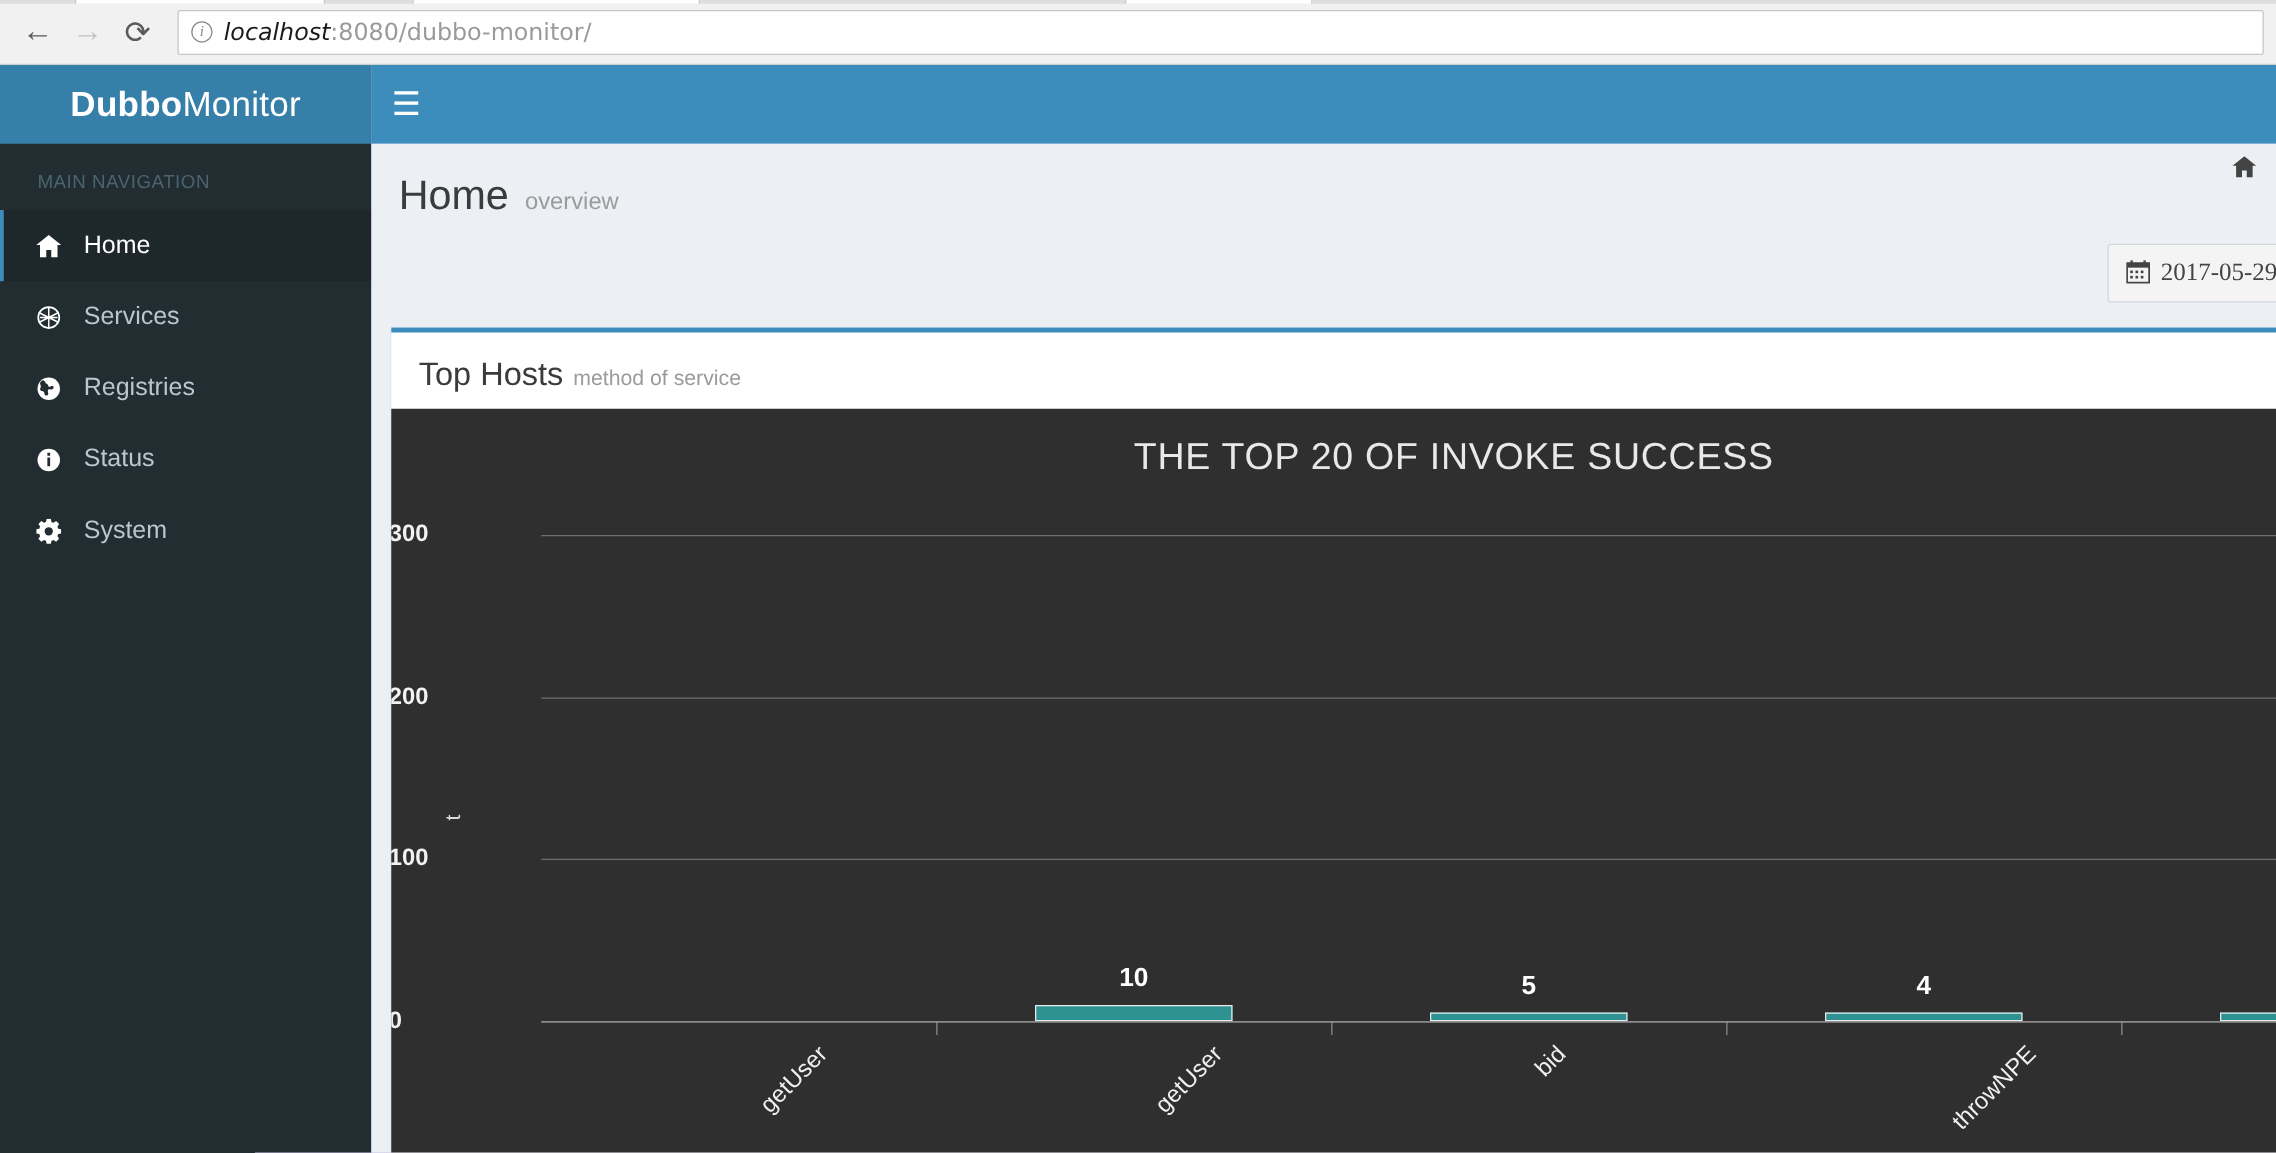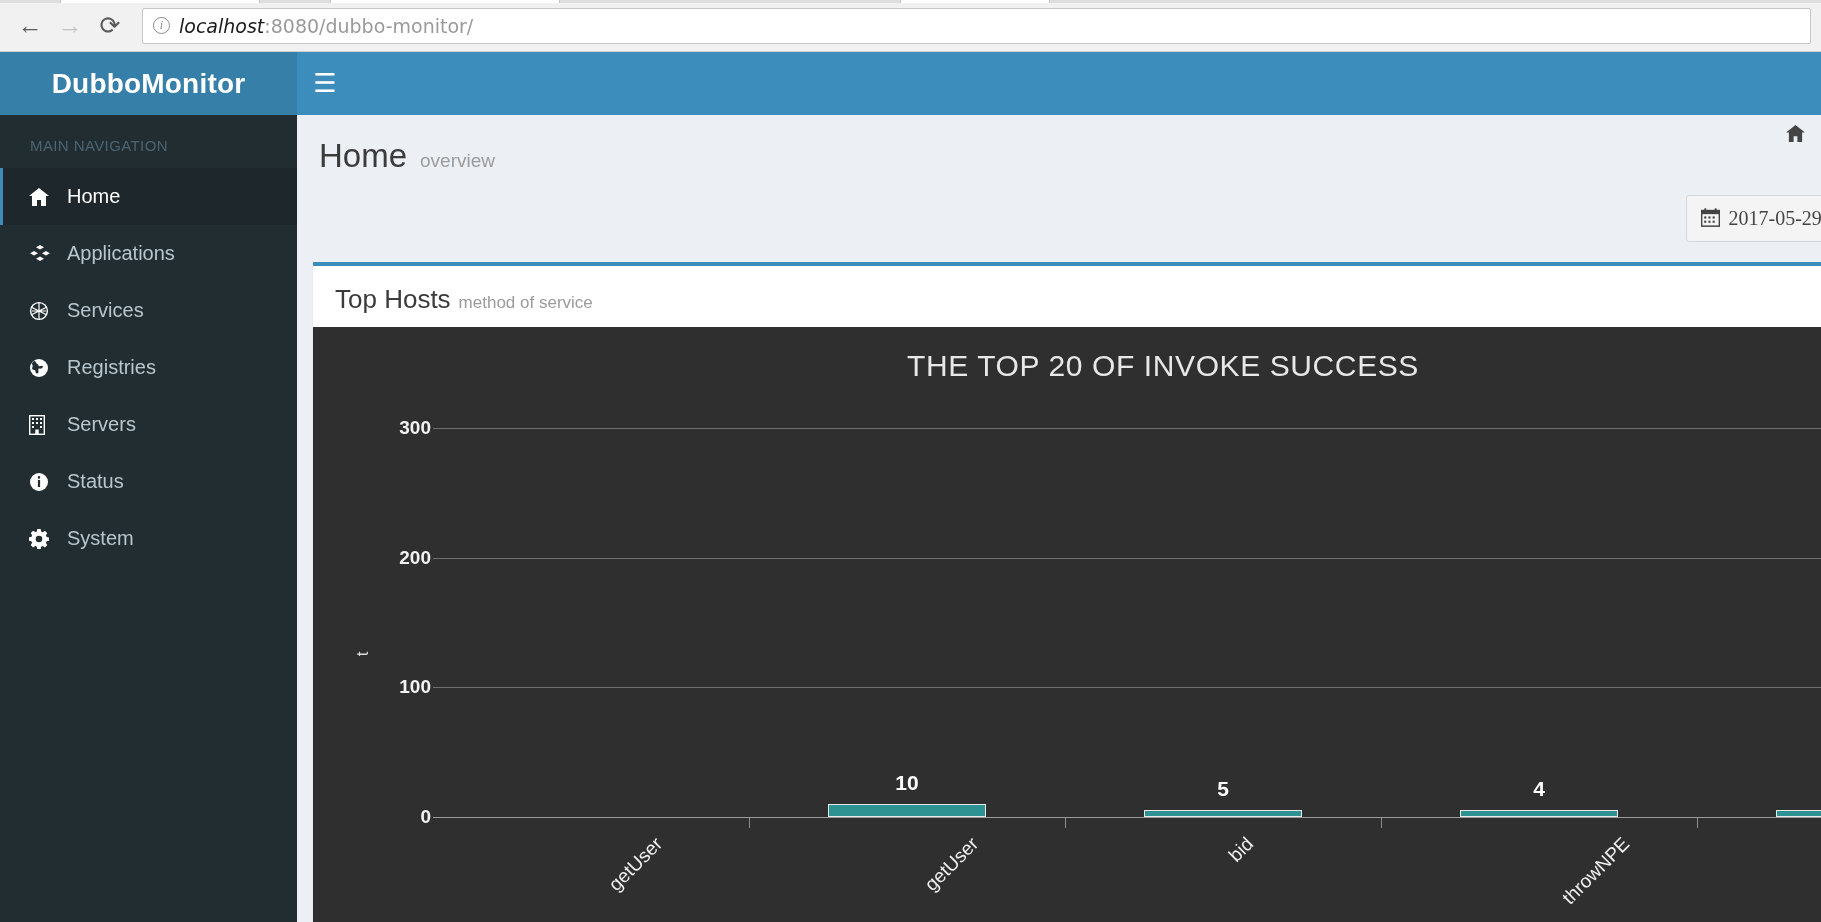--- a/index.html
+++ b/index.html
@@ -96,21 +96,21 @@
     background: #367fa9;
     color: #ffffff;
     display: flex;
     align-items: center;
     justify-content: center;
     font-size: 28px;
     letter-spacing: .2px;
     flex: 0 0 63px;
   }
   #logo .bold { font-weight: bold; }
-  #logo .light { font-weight: 700; }
+  #logo .light { font-weight: 400; }
   #nav-header {
     color: #4b646f;
     font-size: 15px;
     padding: 22px 30px 14px 30px;
     letter-spacing: .4px;
   }
   .nav-item {
     display: flex;
     align-items: center;
     height: 57px;
@@ -266,21 +266,21 @@
     background: #6f6f6f;
   }
   .ytick {
     position: absolute;
     right: calc(100% - 26px);
     transform: translateY(-50%);
     color: #f2f2f2;
     font-size: 19px;
     font-weight: bold;
     white-space: nowrap;
-    text-align: right;
+    text-align: left;
     width: 120px;
   }
   #yaxis-label {
     position: absolute;
     left: -44px;
     top: 46%;
     color: #dcdcdc;
     font-size: 17px;
     transform: rotate(-90deg);
     transform-origin: center;
@@ -366,28 +366,20 @@
 
     <div class="nav-item active">
       <span class="nav-icon">
         <svg width="20" height="18" viewBox="0 0 20 18">
             <path fill="currentColor" d="M10 0L0 8h3v10h5v-6h4v6h5V8h3z"></path>
           </svg>
       </span>
       <span class="nav-label">Home</span>
     </div>
 
-    <div class="nav-item">
-      <span class="nav-icon">
-        <svg width="22" height="18" viewBox="0 0 22 18">
-            <path fill="currentColor" d="M11 0l4 2.3-4 2.3-4-2.3zM5 6l4 2.3-4 2.3L1 8.3zm12 0l4 2.3-4 2.3-4-2.3zM11 11.4l4 2.3-4 2.3-4-2.3z"></path>
-          </svg>
-      </span>
-      <span class="nav-label">Applications</span>
-    </div>
 
     <div class="nav-item">
       <span class="nav-icon">
         <svg width="20" height="20" viewBox="0 0 20 20">
             <circle cx="10" cy="10" r="8.4" fill="none" stroke="currentColor" stroke-width="1.4"></circle>
             <path fill="none" stroke="currentColor" stroke-width="1.2" d="M10 1.6v16.8M2 6l16 8M2 14l16-8M3 10h14"></path>
           </svg>
       </span>
       <span class="nav-label">Services</span>
     </div>
@@ -396,39 +388,20 @@
     <div class="nav-item">
       <span class="nav-icon">
         <svg width="20" height="20" viewBox="0 0 20 20">
             <circle cx="10" cy="10" r="9" fill="currentColor"></circle>
             <path fill="#222d32" d="M6 3.3c1.4.8 1 2.2 2.4 2.6 1.4.4.6 2.1 2 2.4 1.4.3 2.2-1 3.3-.2.7.5-.2 2.2-1.3 2.5-1.2.3-2.1-.6-2.9.3-.8.9.3 2 .1 3.2-.2 1.1-1.6 1.6-2.4 1.1-1-.7-.4-2.1-1.2-2.9C5.2 11.5 3.8 12 3.2 11c-.6-1 .6-1.8.5-3C3.6 6.8 2.6 6 3.2 5c.5-.9 2-2.4 2.8-1.7z"></path>
           </svg>
       </span>
       <span class="nav-label">Registries</span>
     </div>
 
-    <div class="nav-item">
-      <span class="nav-icon">
-        <svg width="16" height="20" viewBox="0 0 16 20">
-            <rect x="0.7" y="0.7" width="14.6" height="18.6" fill="none" stroke="currentColor" stroke-width="1.4"></rect>
-            <g fill="currentColor">
-              <rect x="3" y="3" width="2" height="2"></rect>
-              <rect x="7" y="3" width="2" height="2"></rect>
-              <rect x="11" y="3" width="2" height="2"></rect>
-              <rect x="3" y="7" width="2" height="2"></rect>
-              <rect x="7" y="7" width="2" height="2"></rect>
-              <rect x="11" y="7" width="2" height="2"></rect>
-              <rect x="3" y="11" width="2" height="2"></rect>
-              <rect x="11" y="11" width="2" height="2"></rect>
-              <rect x="6.3" y="14.5" width="3.4" height="4.8"></rect>
-            </g>
-          </svg>
-      </span>
-      <span class="nav-label">Servers</span>
-    </div>
 
     <div class="nav-item">
       <span class="nav-icon">
         <svg width="20" height="20" viewBox="0 0 20 20">
             <circle cx="10" cy="10" r="9" fill="currentColor"></circle>
             <rect x="8.9" y="8" width="2.2" height="7" fill="#222d32"></rect>
             <rect x="8.9" y="4.2" width="2.2" height="2.4" fill="#222d32"></rect>
           </svg>
       </span>
       <span class="nav-label">Status</span>

